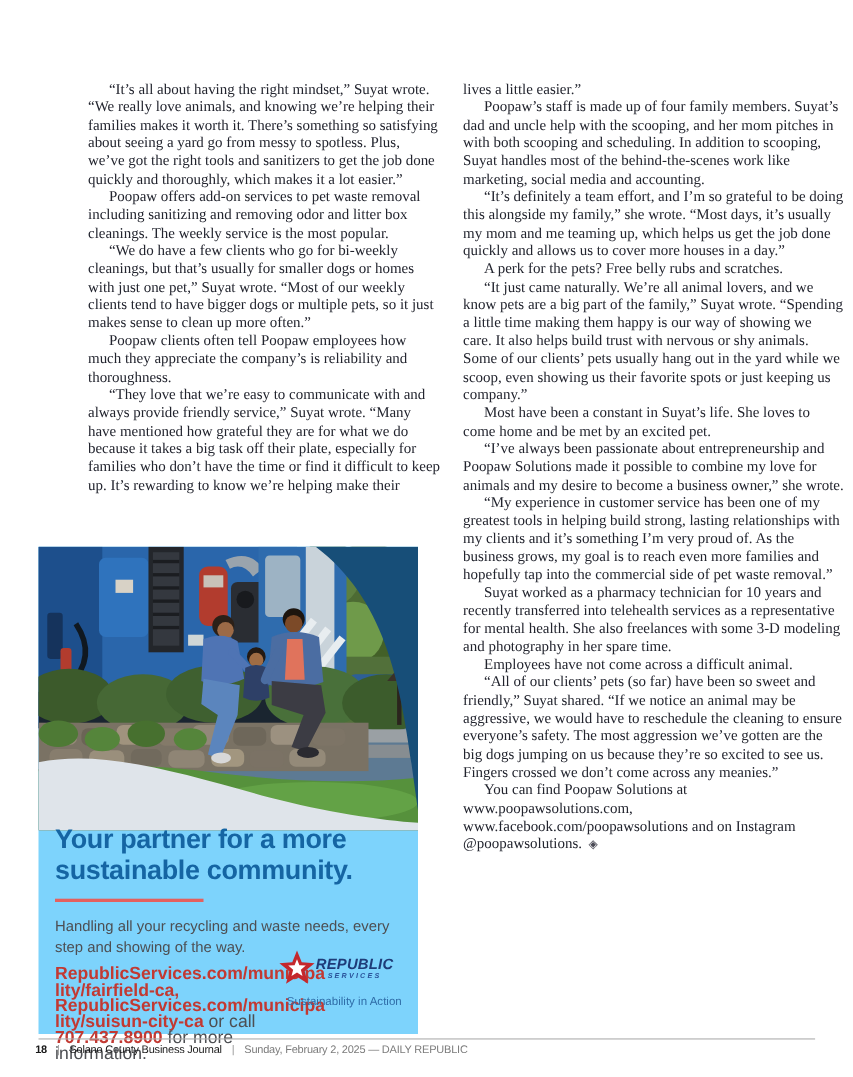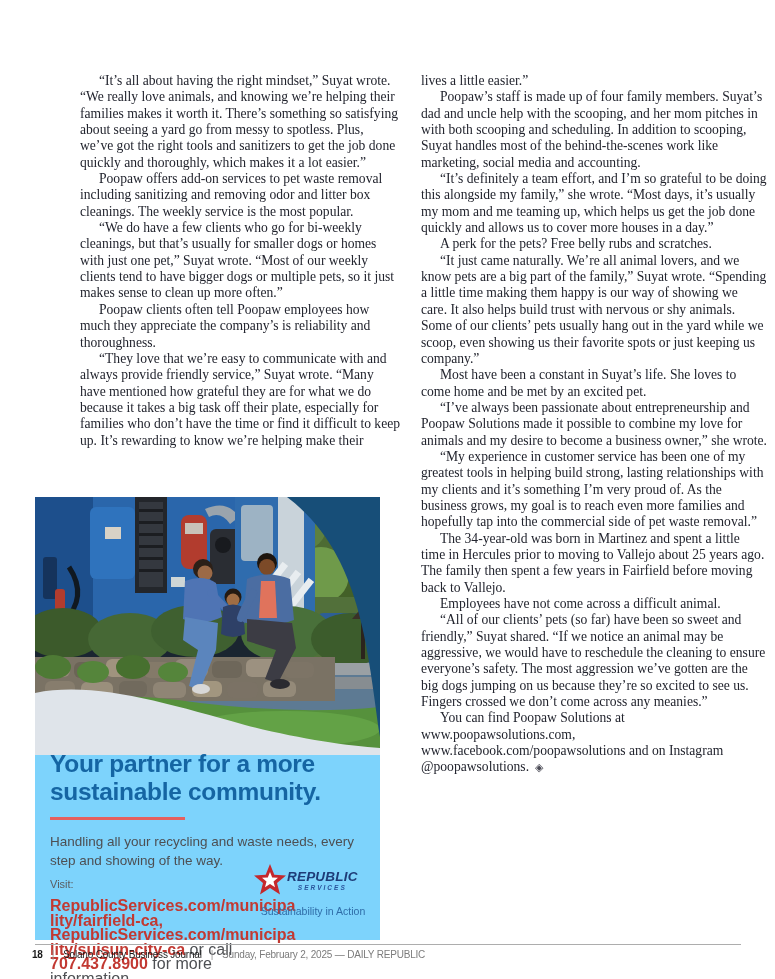--- a/index.html
+++ b/index.html
@@ -63,21 +63,21 @@
 
   <div class="col col-right">
       <p class="cont">lives a little easier.”</p>
       <p>Poopaw’s staff is made up of four family members. Suyat’s dad and uncle help with the scooping, and her mom pitches in with both scooping and scheduling. In addition to scooping, Suyat handles most of the behind-the-scenes work like marketing, social media and accounting.</p>
       <p>“It’s definitely a team effort, and I’m so grateful to be doing this alongside my family,” she wrote. “Most days, it’s usually my mom and me teaming up, which helps us get the job done quickly and allows us to cover more houses in a day.”</p>
       <p>A perk for the pets? Free belly rubs and scratches.</p>
       <p>“It just came naturally. We’re all animal lovers, and we know pets are a big part of the family,” Suyat wrote. “Spending a little time making them happy is our way of showing we care. It also helps build trust with nervous or shy animals. Some of our clients’ pets usually hang out in the yard while we scoop, even showing us their favorite spots or just keeping us company.”</p>
       <p>Most have been a constant in Suyat’s life. She loves to come home and be met by an excited pet.</p>
       <p>“I’ve always been passionate about entrepreneurship and Poopaw Solutions made it possible to combine my love for animals and my desire to become a business owner,” she wrote.</p>
       <p>“My experience in customer service has been one of my greatest tools in helping build strong, lasting relationships with my clients and it’s something I’m very proud of. As the business grows, my goal is to reach even more families and hopefully tap into the commercial side of pet waste removal.”</p>
-      <p>The 34-year-old was born in Martinez and spent a little time in Hercules prior to moving to Vallejo about 25 years ago. The family then spent a few years in Fairfield before moving back to Vallejo.</p>
+      <p>Suyat worked as a pharmacy technician for 10 years and recently transferred into telehealth services as a representative for mental health. She also freelances with some 3-D modeling and photography in her spare time.</p>
       <p>Employees have not come across a difficult animal.</p>
       <p>“All of our clients’ pets (so far) have been so sweet and friendly,” Suyat shared. “If we notice an animal may be aggressive, we would have to reschedule the cleaning to ensure everyone’s safety. The most aggression we’ve gotten are the big dogs jumping on us because they’re so excited to see us. Fingers crossed we don’t come across any meanies.”</p>
       <p>You can find Poopaw Solutions at www.poopawsolutions.com, www.facebook.com/poopawsolutions and on Instagram @poopawsolutions.<span class="endmark">◈</span></p>
     </div>
 
   <div class="ad">
     <svg class="ad-photo" width="345" height="258" viewBox="0 0 345 258" xmlns="http://www.w3.org/2000/svg">
 
       <rect width="345" height="258" fill="#5d7a93"></rect>
 
@@ -183,21 +183,20 @@
 
       <path d="M252 0 H345 V240 C332 150 326 56 252 0 Z" fill="#174e78"></path>
 
       <path d="M0 196 C60 184 130 206 210 228 C260 241 312 249 345 251 L345 258 L0 258 Z" fill="#dfe4ea"></path>
     </svg>
 
     <div class="ad-content">
       <div class="ad-headline">Your partner for a more sustainable community.</div>
       <div class="ad-rule"></div>
       <div class="ad-body">Handling all your recycling and waste needs, every step and showing of the way.</div>
-      <div class="visit-label">Visit:</div>
       <div class="visit-links"><span class="link">RepublicServices.com/municipality/fairfield-ca, RepublicServices.com/municipality/suisun-city-ca</span><span class="plain"> or call </span><span class="link">707.437.8900</span><span class="plain"> for more information.</span></div>
     </div>
 
     <div class="logo-block">
       <div class="logo-row">
         <svg width="34" height="34" viewBox="0 0 34 34">
           <path d="M17 1 L21.3 11.8 L33 12.6 L24 20 L27 31.4 L17 25 L7 31.4 L10 20 L1 12.6 L12.7 11.8 Z" fill="#c4282d"></path>
           <path d="M17 9 L19.2 14.4 L25 14.8 L20.5 18.5 L22 24.2 L17 21 L12 24.2 L13.5 18.5 L9 14.8 L14.8 14.4 Z" fill="#ffffff"></path>
         </svg>
         <div class="logo-text">

